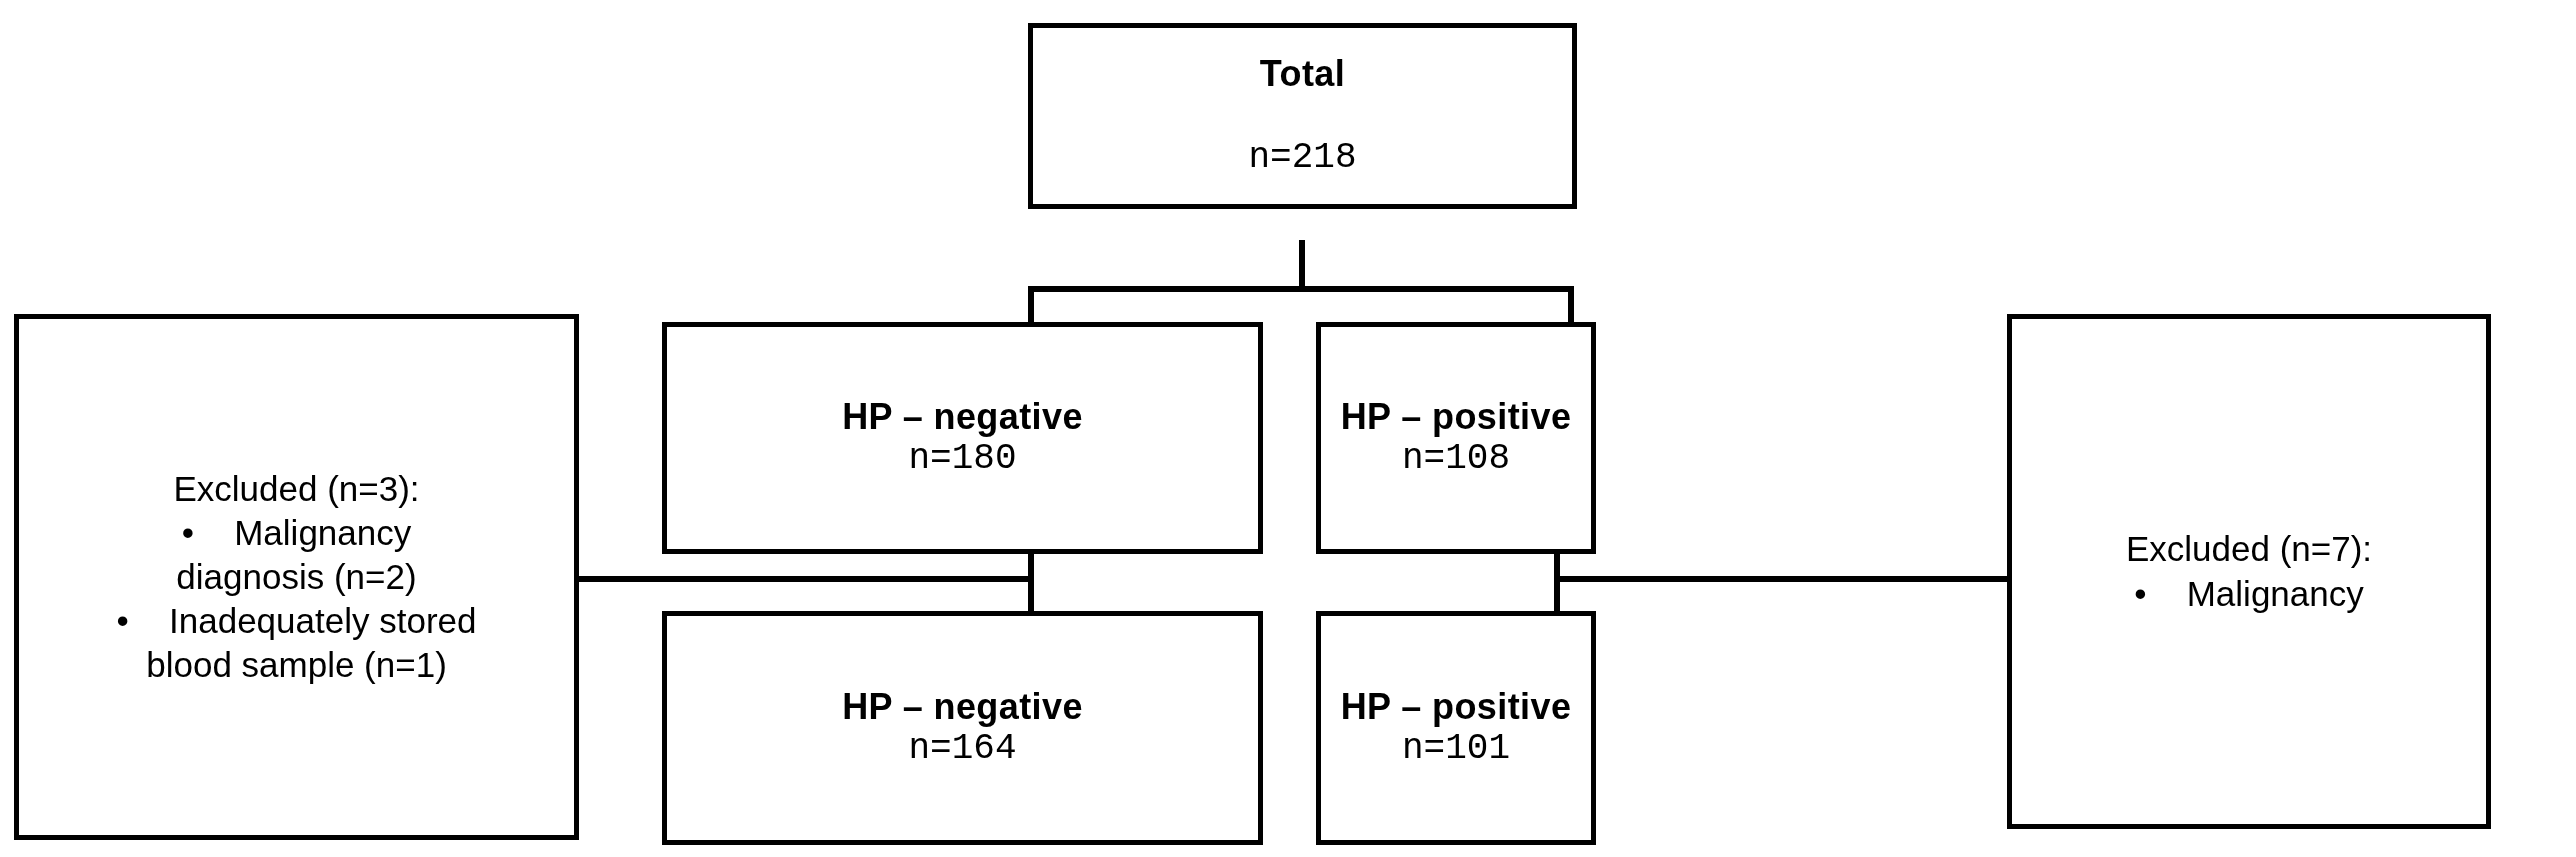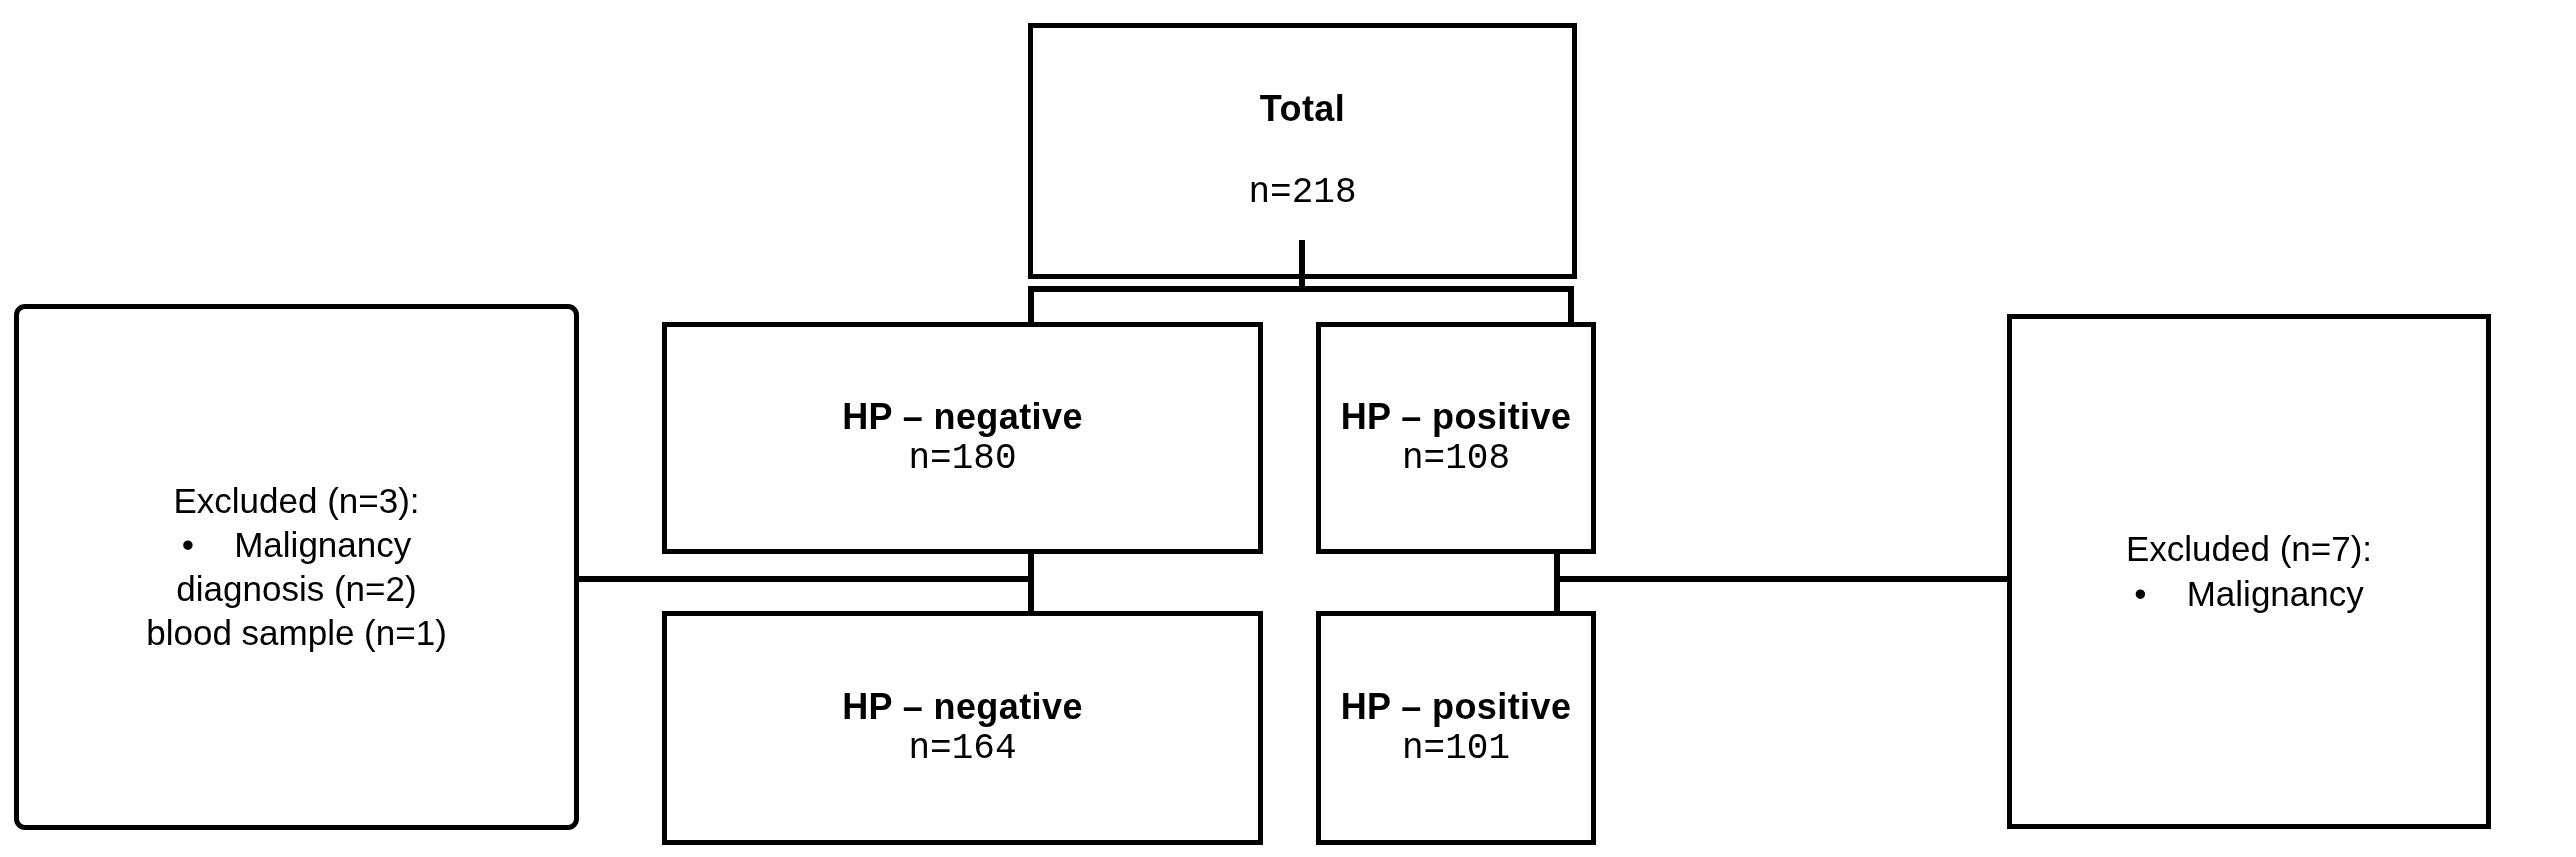--- a/index.html
+++ b/index.html
@@ -85,21 +85,21 @@
     position: absolute;
     background: #000000;
     width: 5.7px;
   }
 </style>
 </head>
 <body>
 
 <div id="diagram">
 
-  <div class="node" style="left:1028px; top:23px; width:549px; height:256px;gap:41px;">
+  <div class="node" style="left:1028px; top:23px; width:549px; height:186px;gap:41px;">
     <div class="node-title">Total</div>
     <div class="node-count">n=218</div>
   </div>
 
   <div class="vline" style="left:1299px; top:240px; height:51px;"></div>
 
   <div class="hline" style="left:1028px; top:286px; width:545px;"></div>
 
   <div class="vline" style="left:1028px; top:286px; height:37px;"></div>
 
@@ -124,28 +124,31 @@
   <div class="node" style="left:662px; top:611px; width:601px; height:234px;">
     <div class="node-title">HP – negative</div>
     <div class="node-count">n=164</div>
   </div>
 
   <div class="node" style="left:1316px; top:611px; width:280px; height:234px;">
     <div class="node-title">HP – positive</div>
     <div class="node-count">n=101</div>
   </div>
 
-  <div class="node excl" style="left:14px; top:304px; width:565px; height:526px;border-radius:11px;">
+  <div class="node excl" style="left:14px; top:314px; width:565px; height:526px;">
     <div class="excl-heading">Excluded (n=3):</div>
     <ul class="excl-list">
       <li class="excl-item">
         <span class="bullet">•</span><span class="bullet-pad"></span><span>Malignancy</span>
       </li>
       <li class="excl-item">
         <span>diagnosis (n=2)</span>
+      </li>
+      <li class="excl-item">
+        <span class="bullet">•</span><span class="bullet-pad"></span><span>Inadequately stored</span>
       </li>
       <li class="excl-item">
         <span>blood sample (n=1)</span>
       </li>
     </ul>
   </div>
 
   <div class="node excl" style="left:2007px; top:314px; width:484px; height:515px;">
     <div class="excl-heading">Excluded (n=7):</div>
     <ul class="excl-list">

